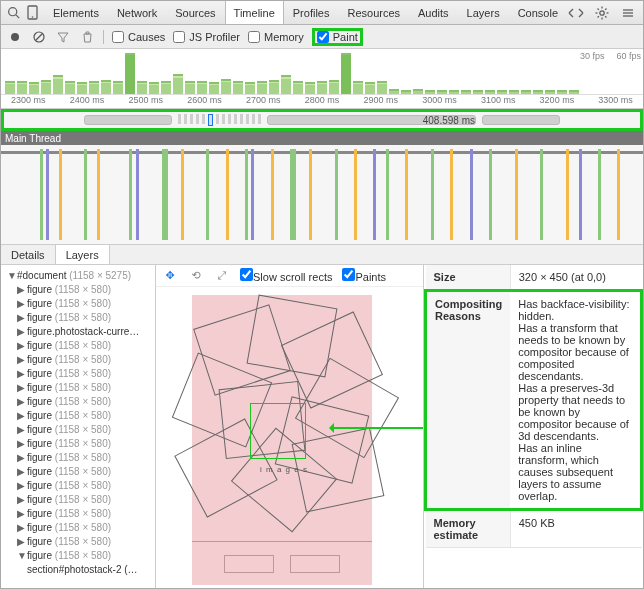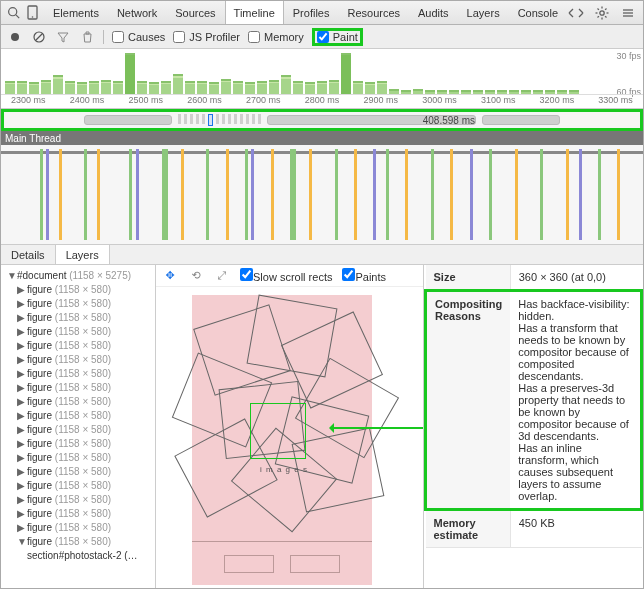--- a/index.html
+++ b/index.html
@@ -86,21 +86,21 @@
     padding: 0 2px;
     display:flex;align-items:center;gap:4px;
   }
   
   .fps {
     height: 60px;
     position:relative;
     border-bottom: 1px solid #ccc;
     background:#fff;
   }
-  .fps .labels { position:absolute; right:2px; top:2px; font-size:9px; color:#888; display:flex; flex-direction:column; gap:26px;}
+  .fps .labels { position:absolute; right:2px; top:2px; font-size:9px; color:#888; display:flex; flex-direction:row; gap:12px;}
   .fps .bars { position:absolute; left:0; right:24px; bottom:14px; top:2px; display:flex; align-items:flex-end; gap:2px; padding:0 4px;}
   .fps .bar {
     width:10px;
     background: linear-gradient(#c7e6a7 0%, #c7e6a7 10%, #a6d58a 10%, #a6d58a 100%);
     border-top: 2px solid #88c26b;
   }
   .fps .bar.tall { background:#7bbf5a; }
   .fps .ticks { position:absolute; left:0; right:0; bottom:0; height:14px; display:flex; justify-content:space-between; padding:0 10px; font-size:9px; color:#777; border-top:1px solid #ddd;}
   
   .scrubber {
@@ -526,20 +526,21 @@
   <div class="stab">Details</div>
   <div class="stab active">Layers</div>
 </div>
 
 <div class="lower">
   <div class="tree">
     <div class="row"><span class="arrw">▼</span><span>#document</span> <span class="dim">(1158 × 5275)</span></div>
     <div class="row f"><span class="arrw">▶</span>figure <span class="dim">(1158 × 580)</span></div>
     <div class="row f"><span class="arrw">▶</span>figure <span class="dim">(1158 × 580)</span></div>
     <div class="row f"><span class="arrw">▶</span>figure <span class="dim">(1158 × 580)</span></div>
+    <div class="row f"><span class="arrw">▶</span><span>figure.photostack-curre…</span></div>
     <div class="row f"><span class="arrw">▶</span>figure <span class="dim">(1158 × 580)</span></div>
     <div class="row f"><span class="arrw">▶</span>figure <span class="dim">(1158 × 580)</span></div>
     <div class="row f"><span class="arrw">▶</span>figure <span class="dim">(1158 × 580)</span></div>
     <div class="row f"><span class="arrw">▶</span>figure <span class="dim">(1158 × 580)</span></div>
     <div class="row f"><span class="arrw">▶</span>figure <span class="dim">(1158 × 580)</span></div>
     <div class="row f"><span class="arrw">▶</span>figure <span class="dim">(1158 × 580)</span></div>
     <div class="row f"><span class="arrw">▶</span>figure <span class="dim">(1158 × 580)</span></div>
     <div class="row f"><span class="arrw">▶</span>figure <span class="dim">(1158 × 580)</span></div>
     <div class="row f"><span class="arrw">▶</span>figure <span class="dim">(1158 × 580)</span></div>
     <div class="row f"><span class="arrw">▶</span>figure <span class="dim">(1158 × 580)</span></div>
@@ -581,21 +582,21 @@
       </div>
       <div class="arrow-link"></div>
     </div>
   </div>
 
   <div class="props">
     <table>
       <tbody>
           <tr>
         <td class="k">Size</td>
-        <td class="v">360 × 360 (at 0,0)</td>
+        <td class="v">320 × 450 (at 0,0)</td>
       </tr>
       <tr class="hlrow">
         <td class="k">Compositing Reasons</td>
         <td class="v" style="white-space:pre-line">Has backface-visibility: hidden.
 Has a transform that needs to be known by compositor because of composited descendants.
 Has a preserves-3d property that needs to be known by compositor because of 3d descendants.
 Has an inline transform, which causes subsequent layers to assume overlap.</td>
       </tr>
       <tr>
         <td class="k">Memory estimate</td>

